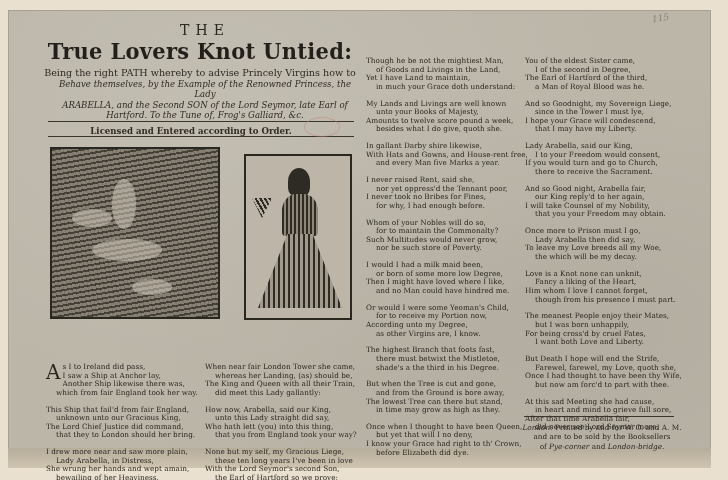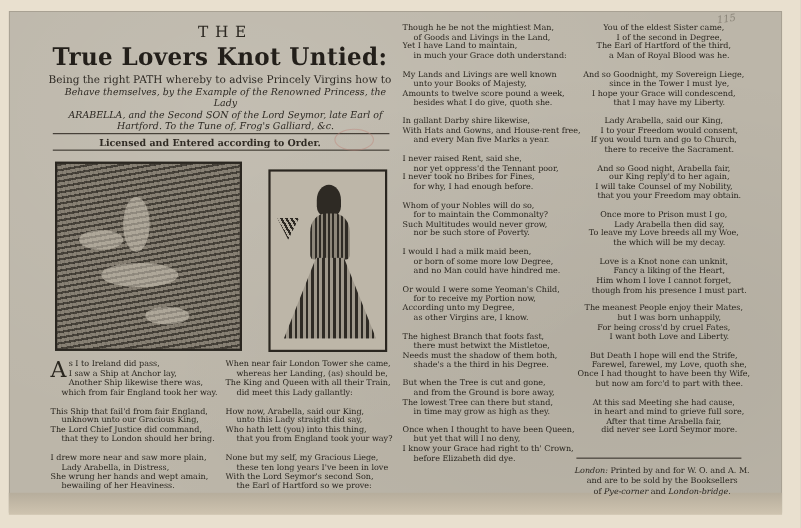--- a/index.html
+++ b/index.html
@@ -66,21 +66,21 @@
   }
   .lady-head { position:absolute; left: 42px; top: 12px; width: 22px; height: 28px; background:#2e2a24; border-radius: 50% 50% 30% 30%; }
   .lady-body { position:absolute; left: 36px; top: 38px; width: 36px; height: 42px; background: repeating-linear-gradient(90deg,#2e2a24 0 2px,#8d8679 2px 4px); border-radius: 40% 40% 10% 10%; }
   .lady-skirt {
     position:absolute; left: 12px; top: 78px; width: 84px; height: 74px;
     background: repeating-linear-gradient(90deg,#2e2a24 0 2px,#9f988b 2px 5px);
     clip-path: polygon(35% 0, 65% 0, 100% 100%, 0 100%);
   }
   .lady-fan { position:absolute; left: 6px; top: 42px; width: 20px; height: 20px; background: repeating-linear-gradient(60deg,#2e2a24 0 2px,#b7b0a2 2px 4px); clip-path: polygon(50% 100%, 0 0, 100% 0); }
   
-  .col { position: absolute; font-size: 7.3px; line-height: 8.6px; color: #2a261f; }
+  .col { position: absolute; font-size: 7.3px; line-height: 8.6px; color: #2a261f; margin-top: 36px; }
   .stanza { margin-bottom: 8.2px; }
   .stanza .l { white-space: nowrap; }
   .stanza .l.ind { padding-left: 10px; }
   .dropcap { font-size: 20px; float: left; line-height: 18px; margin-right: 2px; margin-top: 0px; }
   .imprint { position: absolute; left: 522px; top: 423px; width: 160px; font-size: 7.3px; line-height: 9.4px; text-align: center; color:#2a261f; }
   .imprint i { font-style: italic; }
 </style>
 </head>
 <body>
 
@@ -185,49 +185,49 @@
     </div>
   <div class="stanza">
       <div class="l">Whom of your Nobles will do so,</div>
       <div class="l ind">for to maintain the Commonalty?</div>
       <div class="l">Such Multitudes would never grow,</div>
       <div class="l ind">nor be such store of Poverty.</div>
     </div>
   <div class="stanza">
       <div class="l">I would I had a milk maid been,</div>
       <div class="l ind">or born of some more low Degree,</div>
+      <div class="l">Then I might have loved where I like,</div>
       <div class="l ind">and no Man could have hindred me.</div>
     </div>
   <div class="stanza">
       <div class="l">Or would I were some Yeoman's Child,</div>
       <div class="l ind">for to receive my Portion now,</div>
       <div class="l">According unto my Degree,</div>
       <div class="l ind">as other Virgins are, I know.</div>
     </div>
   <div class="stanza">
       <div class="l">The highest Branch that foots fast,</div>
       <div class="l ind">there must betwixt the Mistletoe,</div>
-      <div class="l">Needs must the shadow of them both,</div>
       <div class="l ind">shade's a the third in his Degree.</div>
     </div>
   <div class="stanza">
       <div class="l">But when the Tree is cut and gone,</div>
       <div class="l ind">and from the Ground is bore away,</div>
       <div class="l">The lowest Tree can there but stand,</div>
       <div class="l ind">in time may grow as high as they.</div>
     </div>
   <div class="stanza">
       <div class="l">Once when I thought to have been Queen,</div>
       <div class="l ind">but yet that will I no deny,</div>
       <div class="l">I know your Grace had right to th' Crown,</div>
       <div class="l ind">before Elizabeth did dye.</div>
     </div>
 </div>
 
-<div class="col" style="left:525px; top:21px;text-align:center;">
+<div class="col" style="left:525px; top:21px;">
   <div class="stanza">
       <div class="l">You of the eldest Sister came,</div>
       <div class="l ind">I of the second in Degree,</div>
       <div class="l">The Earl of Hartford of the third,</div>
       <div class="l ind">a Man of Royal Blood was he.</div>
     </div>
   <div class="stanza">
       <div class="l">And so Goodnight, my Sovereign Liege,</div>
       <div class="l ind">since in the Tower I must lye,</div>
       <div class="l">I hope your Grace will condescend,</div>

